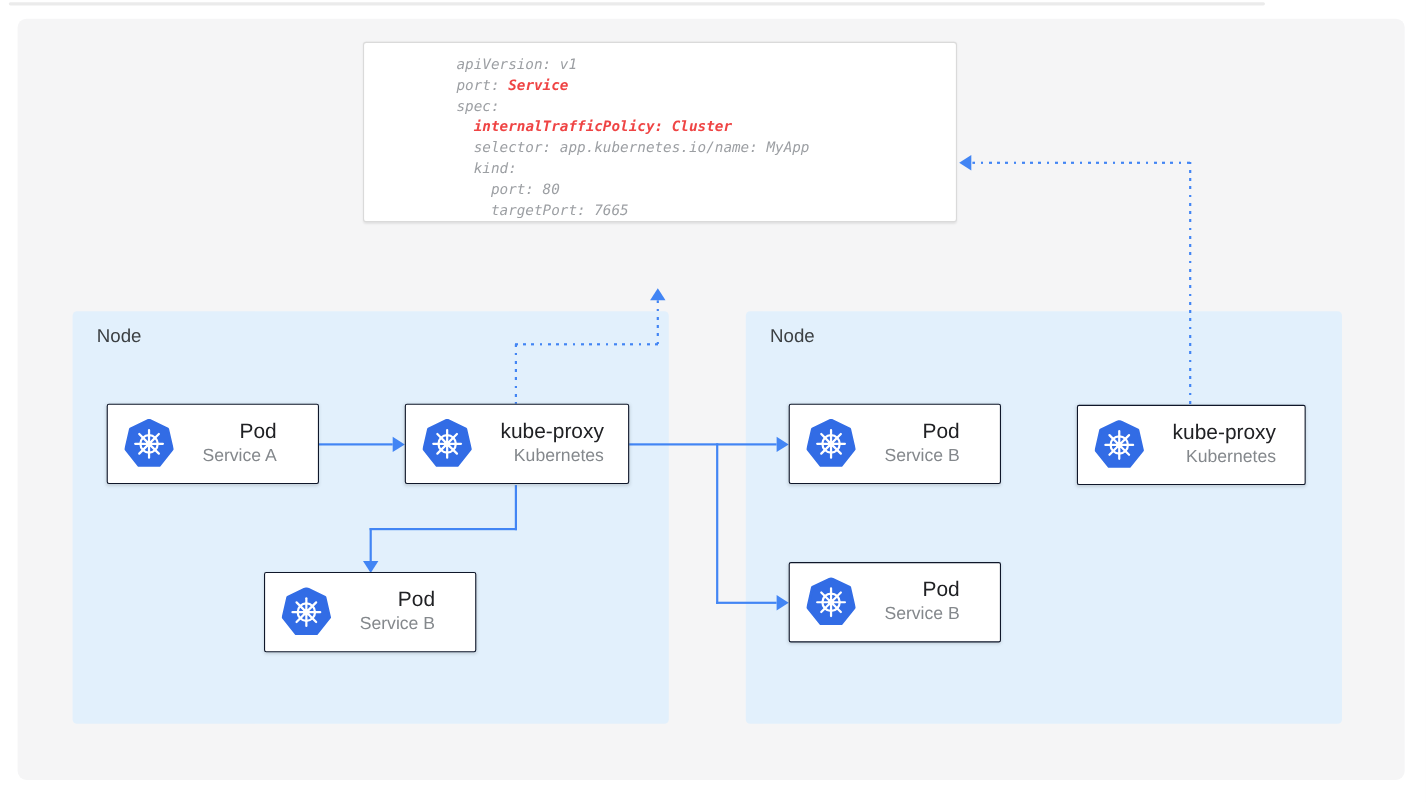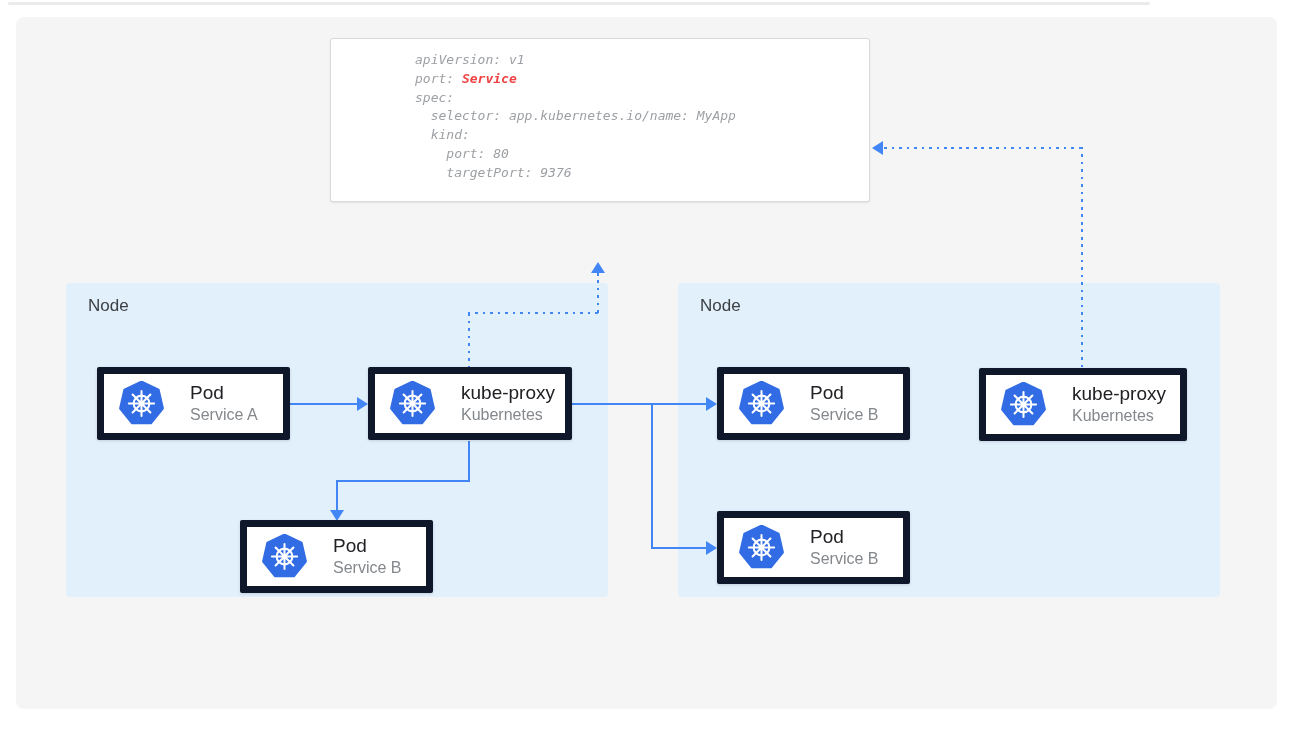--- a/index.html
+++ b/index.html
@@ -23,21 +23,21 @@
     position: absolute;
     left: 16px; top: 17px;
     width: 1261px; height: 692px;
     background: #f5f5f6;
     border-radius: 8px;
   }
   .node {
     position: absolute;
     background: #e2f0fc;
     border-radius: 4px;
-    width: 542px; height: 314px;
+    width: 542px; height: 375px;
     top: 283px;
   }
   .node-left  { left: 66px; }
   .node-right { left: 678px; }
   .node-label {
     position: absolute;
     left: 22px; top: 13px;
     font-size: 17px;
     color: #3c4043;
   }
@@ -57,27 +57,28 @@
     font-style: italic;
     font-size: 13px;
     line-height: 18.8px;
     color: #9c9fa3;
   }
   .code-bold { font-weight: bold; color: #ef4444; }
   .card {
     position: absolute;
     height: 73px;
     background: #ffffff;
-    border: 7px solid #0f172a;
+    border: 1px solid #0f172a;
     border-radius: 2px;
     box-shadow: 0 1px 3px rgba(60,64,67,0.18);
     display: flex;
     align-items: center;
     padding-left: 15px;
     gap: 26px;
+    text-align: right;
   }
   .k8s-icon { width: 45px; height: 45px; flex: 0 0 auto; }
   .card-title { font-size: 19px; color: #202124; line-height: 1.25; }
   .card-subtitle { font-size: 16px; color: #84888c; line-height: 1.3; }
   
   .ln  { position: absolute; background: #4285f4; }
   .dot-h {
     position: absolute; height: 2px;
     background-image: repeating-linear-gradient(to right, #4285f4 0 2.5px, transparent 2.5px 7.5px);
   }
@@ -149,24 +150,25 @@
   <div class="ah ah-up" style="left:591px;top:262px"></div>
 
   <div class="dot-v" style="left:1081px;top:147px;height:221px"></div>
   <div class="dot-h" style="left:884px;top:147px;width:199px"></div>
   <div class="ah ah-left" style="left:872px;top:141px"></div>
 
   <div class="code-panel">
     <div class="code-line"><span>apiVersion: v1</span></div>
     <div class="code-line"><span>port: </span><span class="code-bold">Service</span></div>
     <div class="code-line"><span>spec:</span></div>
+    <div class="code-line"><span>  </span><span class="code-bold">internalTrafficPolicy: Cluster</span></div>
     <div class="code-line"><span>  selector: app.kubernetes.io/name: MyApp</span></div>
     <div class="code-line"><span>  kind:</span></div>
     <div class="code-line"><span>    port: 80</span></div>
-    <div class="code-line"><span>    targetPort: 9376</span></div>
+    <div class="code-line"><span>    targetPort: 7665</span></div>
   </div>
 
   <div class="card" style="left:97px;top:367px;width:193px">
     <svg class="k8s-icon" viewBox="0 0 100 100">
         <use href="#k8s-logo"></use>
       </svg>
     <div>
       <div class="card-title">Pod</div>
       <div class="card-subtitle">Service A</div>
     </div>

